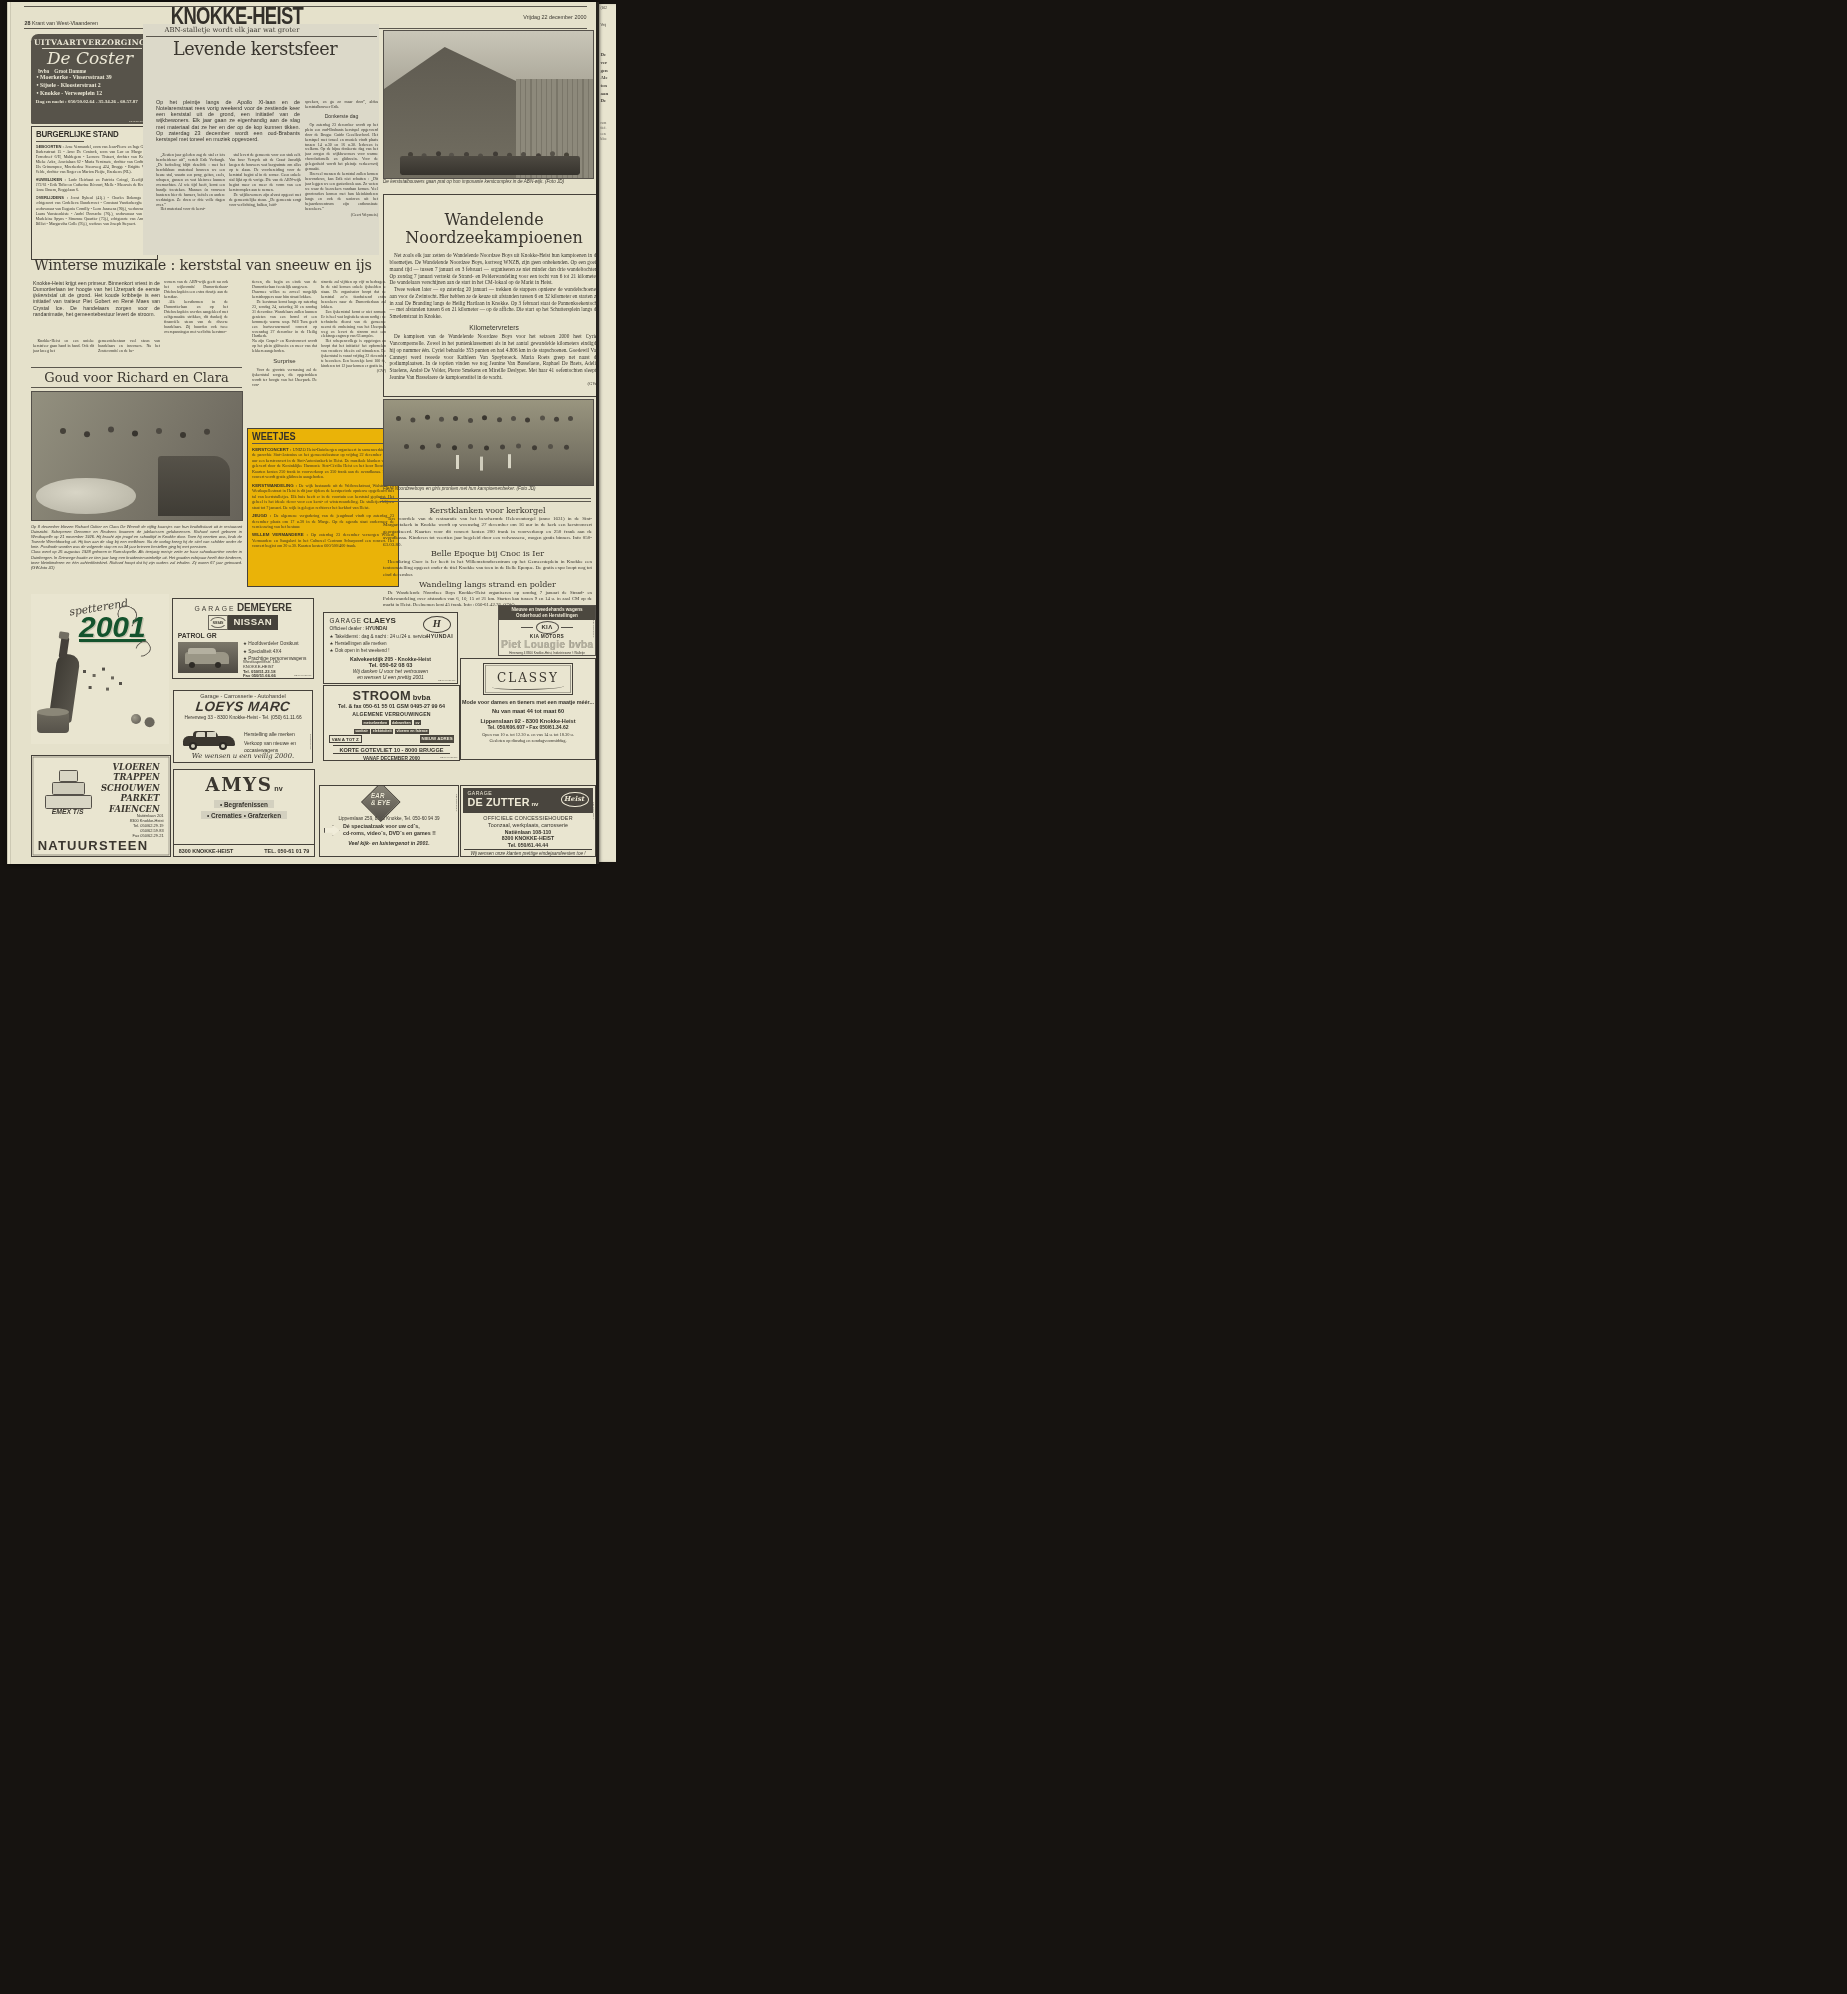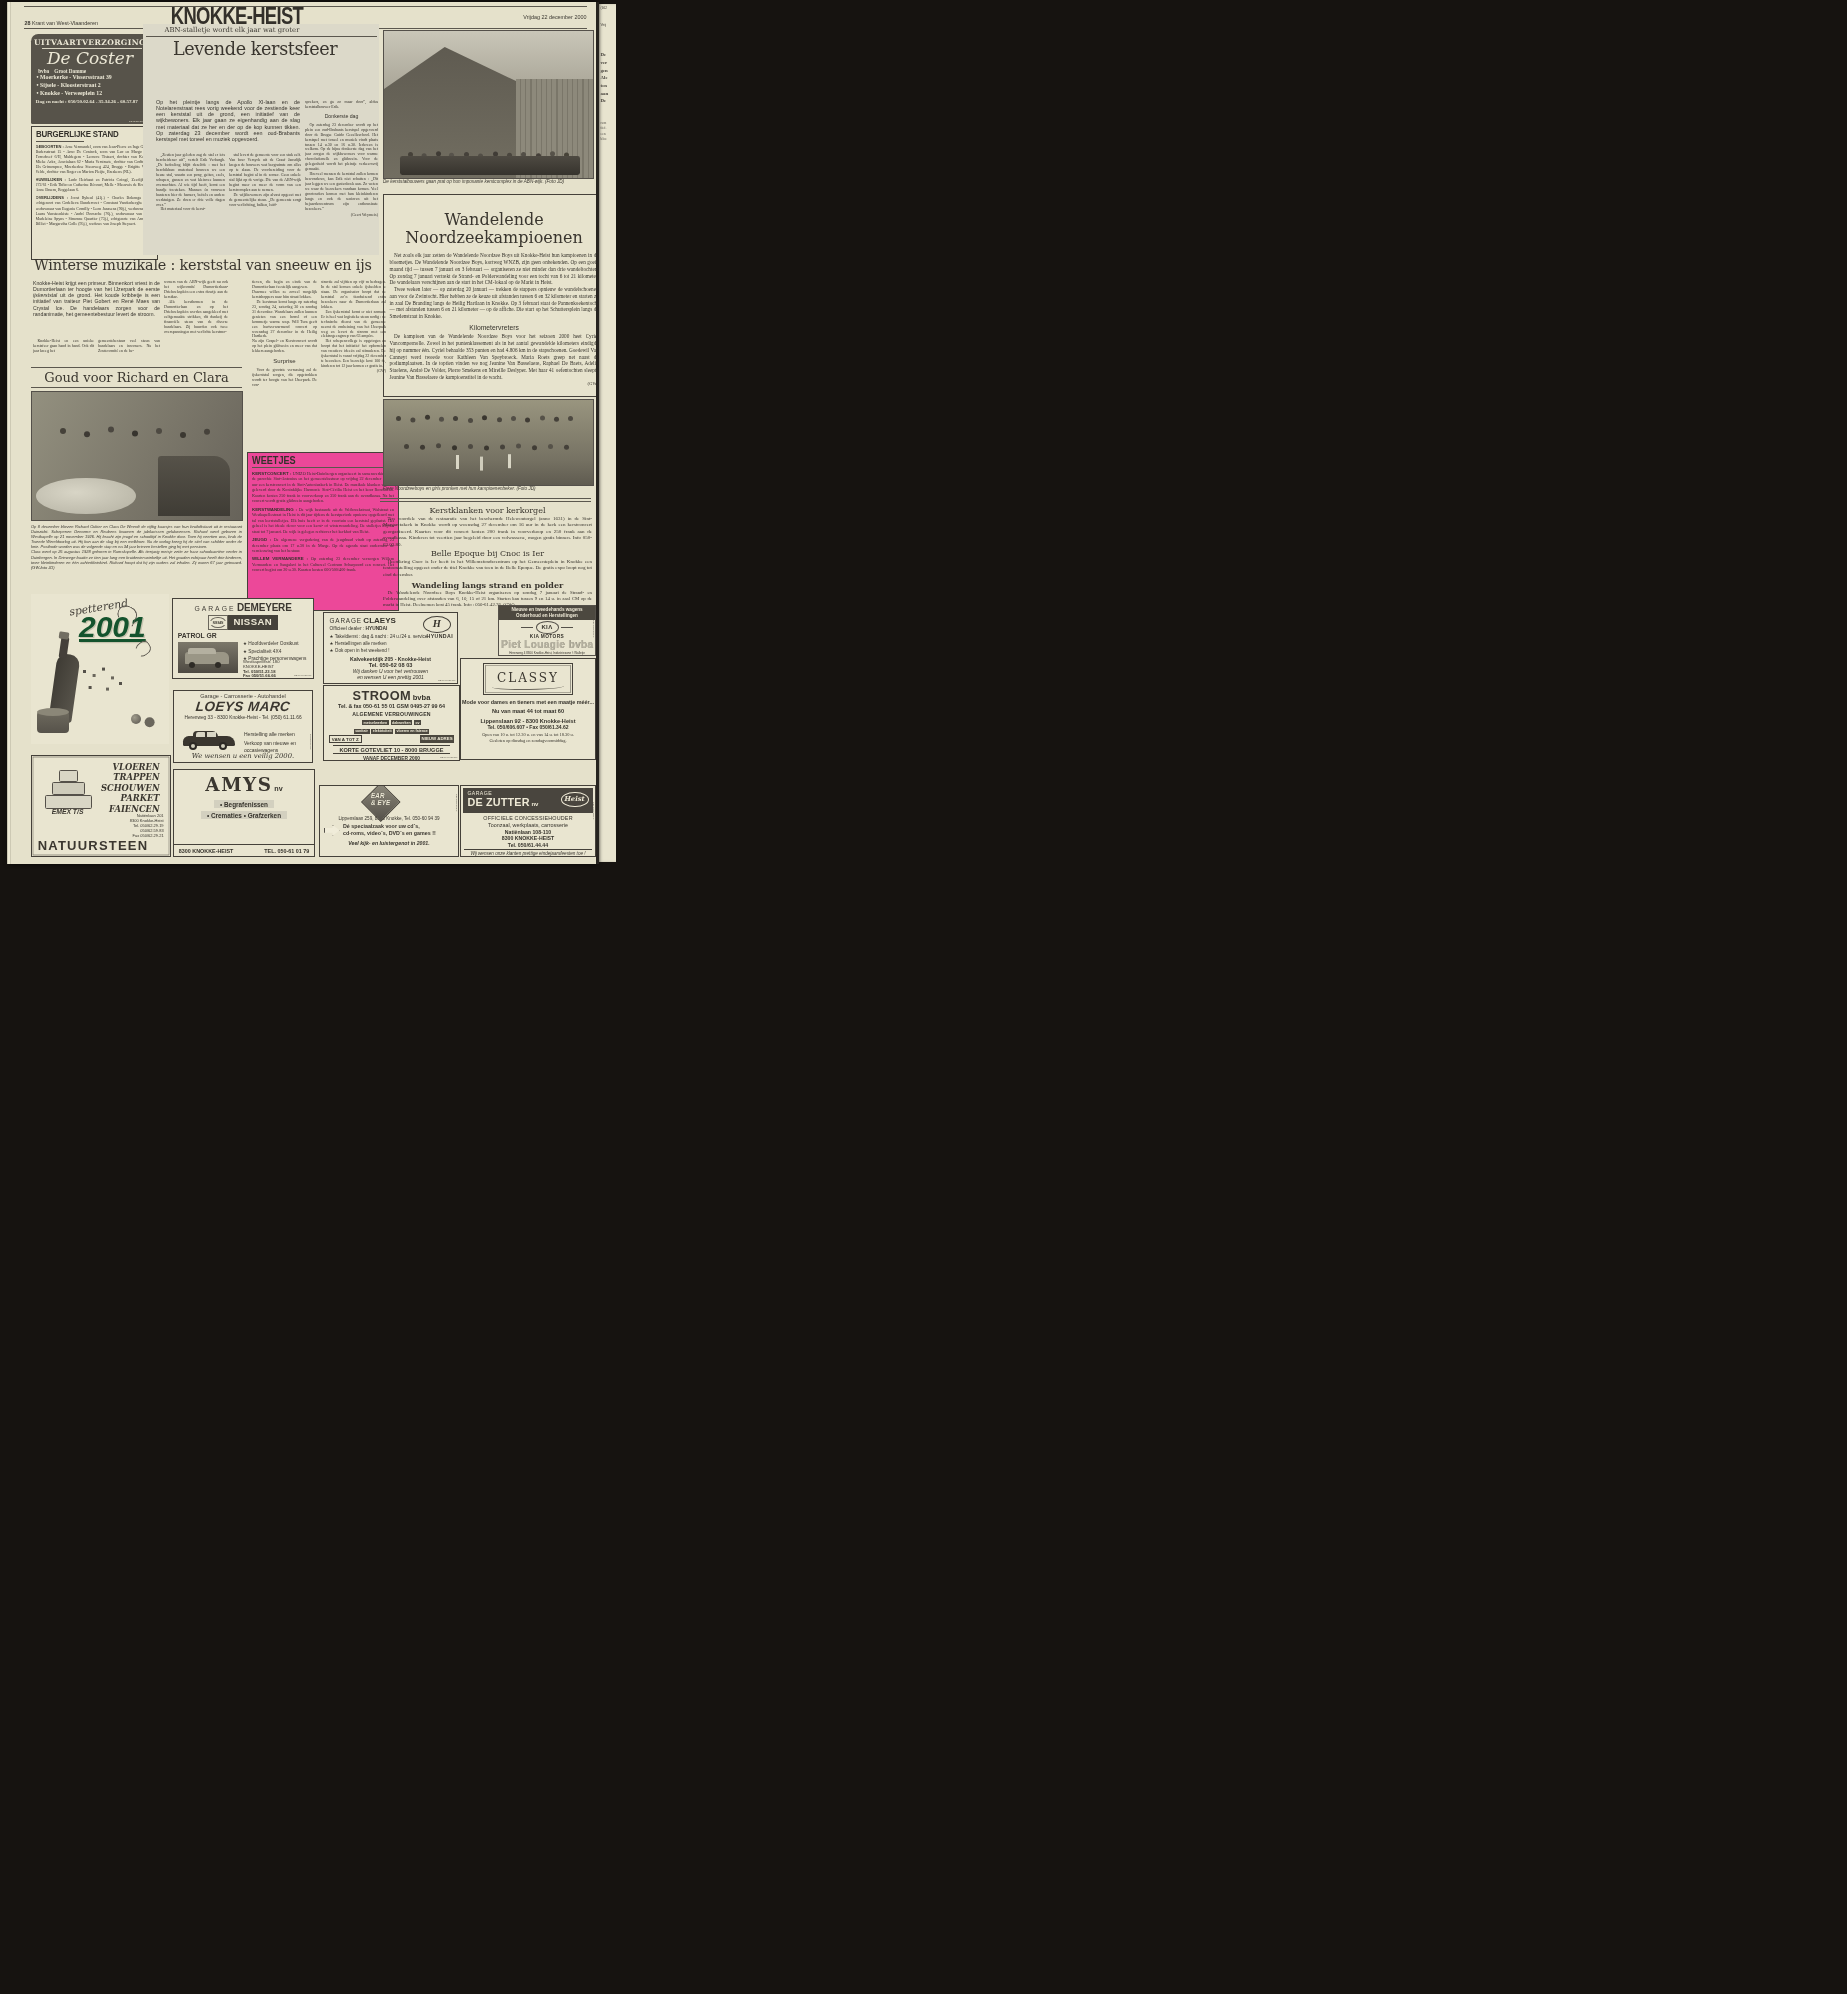--- a/index.html
+++ b/index.html
@@ -165,21 +165,21 @@
       <div class="heads" style="left:28px;top:36px;width:6.4px;height:6.4px;box-shadow:24px 3.2px 0 #3e3a34,48px -1.6px 0 #4b4740,72px 2.4px 0 #37342e,96px 0 0 #4e4a42,120px 4px 0 #3b3831,144px 0.8px 0 #46423b;"></div>
       <div class="b" style="left:4px;bottom:5.6px;width:100px;height:36px;background:radial-gradient(ellipse at 40% 40%,#d8d5c6,#b3b0a1);border-radius:50%;"></div>
       <div class="b" style="right:12px;bottom:4px;width:72px;height:60px;background:linear-gradient(#565249,#3f3c35);border-radius:3.2px 16px 0 0;"></div>
     </div>
     <div class="san i j" style="font-size:4px;line-height:1.3;margin-top:2.8px;color:#3b3832;">
       <p>Op 8 december bliezen Richard Ockier en Clara De Weerdt de vijftig kaarsjes van hun bruiloftstaart uit in restaurant Duinzicht. Schepenen Denorme en Reubens kwamen de jubilarissen gelukwensen. Richard werd geboren in Westkapelle op 21 november 1926. Hij bracht zijn jeugd en schooltijd in Knokke door. Toen hij veertien was, brak de Tweede Wereldoorlog uit. Hij kon aan de slag bij een melkboer. Na de oorlog kreeg hij de stiel van schilder onder de knie. Postbode worden was de volgende stap en na 34 jaar brieven bestellen ging hij met pensioen.</p>
       <p>Clara werd op 25 augustus 1928 geboren in Ramskapelle. Als tienjarig meisje zette ze haar schoolcarrière verder in Duinbergen. In Driewege baatte ze tien jaar lang een kruidenierswinkeltje uit. Het gouden echtpaar heeft drie kinderen, twee kleinkinderen en één achterkleinkind. Richard hoopt dat hij zijn ouders zal inhalen. Zij waren 67 jaar getrouwd. (GW-foto JD)</p>
     </div>
   </div>
 
-  <div class="b" style="left:237px;top:450px;width:142px;height:152px;border:0.8px solid #45413a;background:#ec4899;padding:2.4px 4px;overflow:hidden;">
+  <div class="b" style="left:237px;top:426px;width:142px;height:152px;border:0.8px solid #45413a;background:#eab308;padding:2.4px 4px;overflow:hidden;">
     <div class="san" style="font-size:10.4px;font-weight:900;transform:scaleX(.88);transform-origin:left;color:#34312b;">WEETJES</div>
     <div class="hl" style="margin:0.8px 0 3.2px;"></div>
     <p class="j ser" style="font-size:4.2px;line-height:1.3;">
       <b class="san" style="font-size:4.4px;">KERSTCONCERT :</b>
       <span>UNIZO Heist-Duinbergen organiseert in samenwerking met de parochie Sint-Antonius en het gemeentebestuur op vrijdag 22 december om 20 uur een kerstconcert in de Sint-Antoniuskerk in Heist. De muzikale klanken worden geleverd door de Koninklijke Harmonie Sint-Cécilia Heist en het koor Rondinella. Kaarten kosten 250 frank in voorverkoop en 350 frank aan de avondkassa. Na het concert wordt gratis glühwein aangeboden.</span>
     </p>
     <p class="j ser" style="font-size:4.2px;line-height:1.3;margin-top:2.8px;">
       <b class="san" style="font-size:4.4px;">KERSTWANDELING :</b>
       <span>De wijk bestaande uit de Weibroekstraat, Walstraat en Westkapellestraat in Heist is dit jaar tijdens de kerstperiode opnieuw opgefleurd met tal van kerststalletjes. Elk huis heeft er in de voortuin een kerststal geplaatst. Het geheel is het ideale decor voor een kerst- of winterwandeling. De stalletjes blijven staat tot 7 januari. De wijk is gelegen rechtover het kerkhof van Heist.</span>
     </p>
@@ -202,21 +202,21 @@
   <div class="b san i" style="left:373px;top:484px;width:209px;font-size:4.6px;color:#3b3832;">Fiere Noordzeeboys en girls pronken met hun kampioenenbeker. (Foto JD)</div>
   <div class="b hl" style="left:370px;top:496px;width:211px;"></div>
   <div class="b hl" style="left:370px;top:499px;width:211px;"></div>
 
   <div class="b dser c" style="left:373px;top:504px;width:209px;font-size:8px;color:#3a362f;">Kerstklanken voor kerkorgel</div>
   <div class="b j ser ind" style="left:373px;top:514px;width:209px;font-size:5px;line-height:1.28;">Ten voordele van de restauratie van het beschermde Helewoutorgel (anno 1631) in de Sint-Margaretakerk in Knokke wordt op woensdag 27 december om 16 uur in de kerk een kerstconcert georganiseerd. Kaarten voor dit concert kosten 200 frank in voorverkoop en 250 frank aan de avondkassa. Kinderen tot veertien jaar begeleid door een volwassene, mogen gratis binnen. Info 050-63.03.80.</div>
 
   <div class="b dser c" style="left:373px;top:547px;width:209px;font-size:8px;color:#3a362f;">Belle Epoque bij Cnoc is Ier</div>
   <div class="b j ser ind" style="left:373px;top:557px;width:209px;font-size:5px;line-height:1.28;">Heemkring Cnoc is Ier heeft in het Willemsfondscentrum op het Gemeenteplein in Knokke een tentoonstelling opgezet onder de titel Knokke van toen in de Belle Epoque. De gratis expo loopt nog tot eind december.</div>
 
-  <div class="b dser c" style="left:373px;top:578px;width:209px;font-size:8px;color:#3a362f;font-weight:bold;">Wandeling langs strand en polder</div>
+  <div class="b dser c" style="left:373px;top:578px;width:209px;font-size:8px;color:#3a362f;">Wandeling langs strand en polder</div>
   <div class="b j ser ind" style="left:373px;top:588px;width:209px;font-size:4.8px;line-height:1.25;">
     <span>De Wandelende Noordzee Boys Knokke-Heist organiseren op zondag 7 januari de Strand- en Polderwandeling over afstanden van 6, 10, 15 of 21 km. Starten kan tussen 9 en 14 u. in zaal CM op de markt in Heist. Deelnemen kost 45 frank. Info : 050-61.42.76.</span>
     <span>(GW)</span>
   </div>
 
   <div class="adbox" style="left:21px;top:592px;width:138px;height:150px;border:none;background:#e9e5d0;">
     <div class="dser i" style="position:absolute;left:38px;top:7.2px;font-size:10.8px;transform:rotate(-9deg);color:#44403a;">spetterend</div>
     <div class="san" style="position:absolute;left:48px;top:16px;font-size:30px;font-weight:900;font-style:italic;color:#14532d;text-shadow:1.2px 1.2px 0 #c7c3ae;text-decoration:underline;">2001</div>
     <div class="b" style="left:86px;top:12px;width:18.4px;height:16px;border:1.2px solid #55514a;border-radius:50% 50% 10% 60%;transform:rotate(25deg);border-bottom-color:transparent;"></div>
     <div class="b" style="left:104px;top:48px;width:13.6px;height:12px;border:1.2px solid #615d54;border-radius:60% 40% 50% 50%;transform:rotate(-35deg);border-left-color:transparent;"></div>

